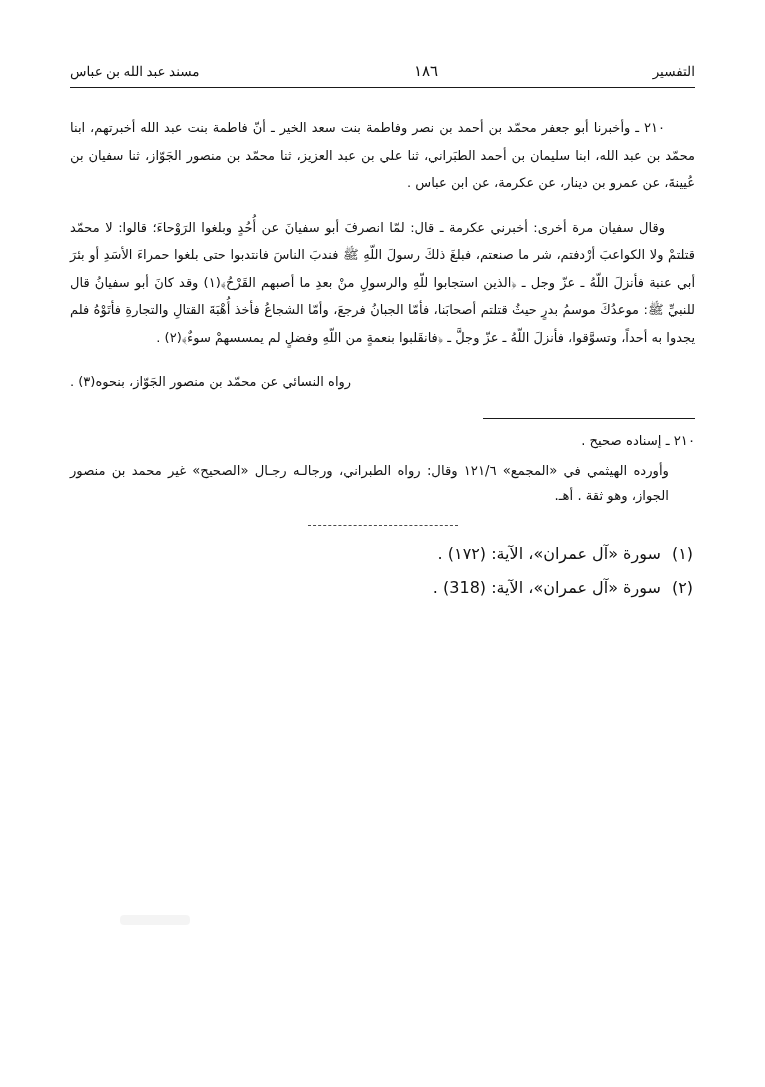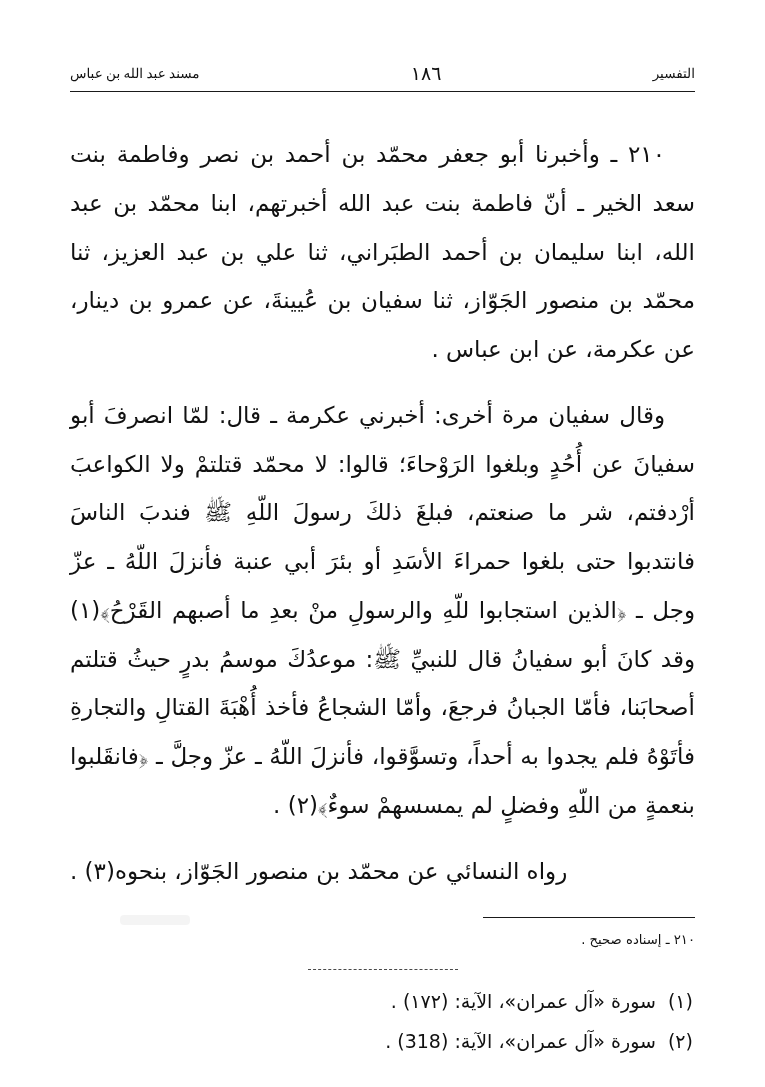--- a/index.html
+++ b/index.html
@@ -31,31 +31,31 @@
     padding-bottom: 7px;
     border-bottom: 1.1px solid #1a1a1a;
     direction: rtl;
   }
   .header-side {
     white-space: nowrap;
     letter-spacing: 0.3px;
     font-family: Liberation Serif, serif;
   }
   .header-center {
-    font-size: 19px;
+    font-size: 15px;
     letter-spacing: 1px;
   }
 
   
   .body {
-    margin-top: 38px;
+    margin-top: 26px;
     direction: rtl;
     text-align: justify;
     text-align-last: right;
-    font-size: 23px;
+    font-size: 13px;
     line-height: 2.12;
   }
   .para {
     margin: 0 0 17px 0;
     text-align: justify;
     text-indent: 0;
   }
   .para.indent {
     text-indent: 30px;
   }
@@ -92,21 +92,21 @@
     display: flex;
     justify-content: center;
   }
   .dash-line {
     width: 150px;
     border-top: 1.5px dashed #4a4a4a;
     margin-top: 6px;
   }
   .footnotes2 {
     direction: rtl;
-    font-size: 19px;
+    font-size: 16px;
     line-height: 2.0;
   }
   .fn2 {
     margin: 0 0 2px 0;
     padding-right: 2px;
   }
   .fn2 .num { margin-left: 6px; }
 
   
   .smudge {
@@ -133,20 +133,21 @@
   <div class="body">
     <p class="para indent">٢١٠ ـ وأخبرنا أبو جعفر محمّد بن أحمد بن نصر وفاطمة بنت سعد الخير ـ أنّ فاطمة بنت عبد الله أخبرتهم، ابنا محمّد بن عبد الله، ابنا سليمان بن أحمد الطبَراني، ثنا علي بن عبد العزيز، ثنا محمّد بن منصور الجَوّاز، ثنا سفيان بن عُيينةَ، عن عمرو بن دينار، عن عكرمة، عن ابن عباس .</p>
     <p class="para indent">وقال سفيان مرة أخرى: أخبرني عكرمة ـ قال: لمّا انصرفَ أبو سفيانَ عن أُحُدٍ وبلغوا الرَوْحاءَ؛ قالوا: لا محمّد قتلتمْ ولا الكواعبَ أرْدفتم، شر ما صنعتم، فبلغَ ذلكَ رسولَ اللّهِ ﷺ فندبَ الناسَ فانتدبوا حتى بلغوا حمراءَ الأسَدِ أو بئرَ أبي عنبة فأنزلَ اللّهُ ـ عزّ وجل ـ ﴿الذين استجابوا للّهِ والرسولِ منْ بعدِ ما أصبهم القَرْحُ﴾(١) وقد كانَ أبو سفيانُ قال للنبيِّ ﷺ: موعدُكَ موسمُ بدرٍ حيثُ قتلتم أصحابَنا، فأمّا الجبانُ فرجعَ، وأمّا الشجاعُ فأخذ أُهْبَةَ القتالِ والتجارةِ فأتَوْهُ فلم يجدوا به أحداً، وتسوَّقوا، فأنزلَ اللّهُ ـ عزّ وجلَّ ـ ﴿فانقَلبوا بنعمةٍ من اللّهِ وفضلٍ لم يمسسهمْ سوءٌ﴾(٢) .</p>
     <p class="para indent para-last-left">رواه النسائي عن محمّد بن منصور الجَوّاز، بنحوه(٣) .</p>
   </div>
 
   <div class="foot-rule"></div>
 
   <div class="footnotes">
     <p class="fn">٢١٠ ـ إسناده صحيح .</p>
+    <p class="fn ind1">وأورده الهيثمي في «المجمع» ١٢١/٦ وقال: رواه الطبراني، ورجالـه رجـال «الصحيح» غير محمد بن منصور الجواز، وهو ثقة . أهـ.</p>
   </div>
 
   <div class="foot-dashes">
     <div class="dash-line"></div>
   </div>
 
   <div class="footnotes2">
     <p class="fn2">
       <span class="num">(١)</span>
       <span>سورة «آل عمران»، الآية: (١٧٢) .</span>

